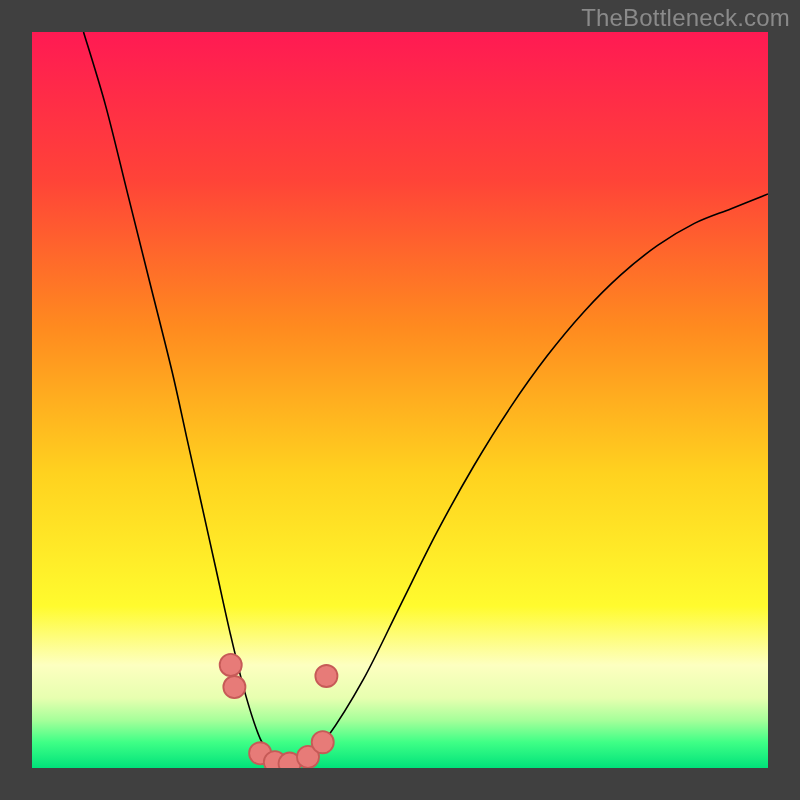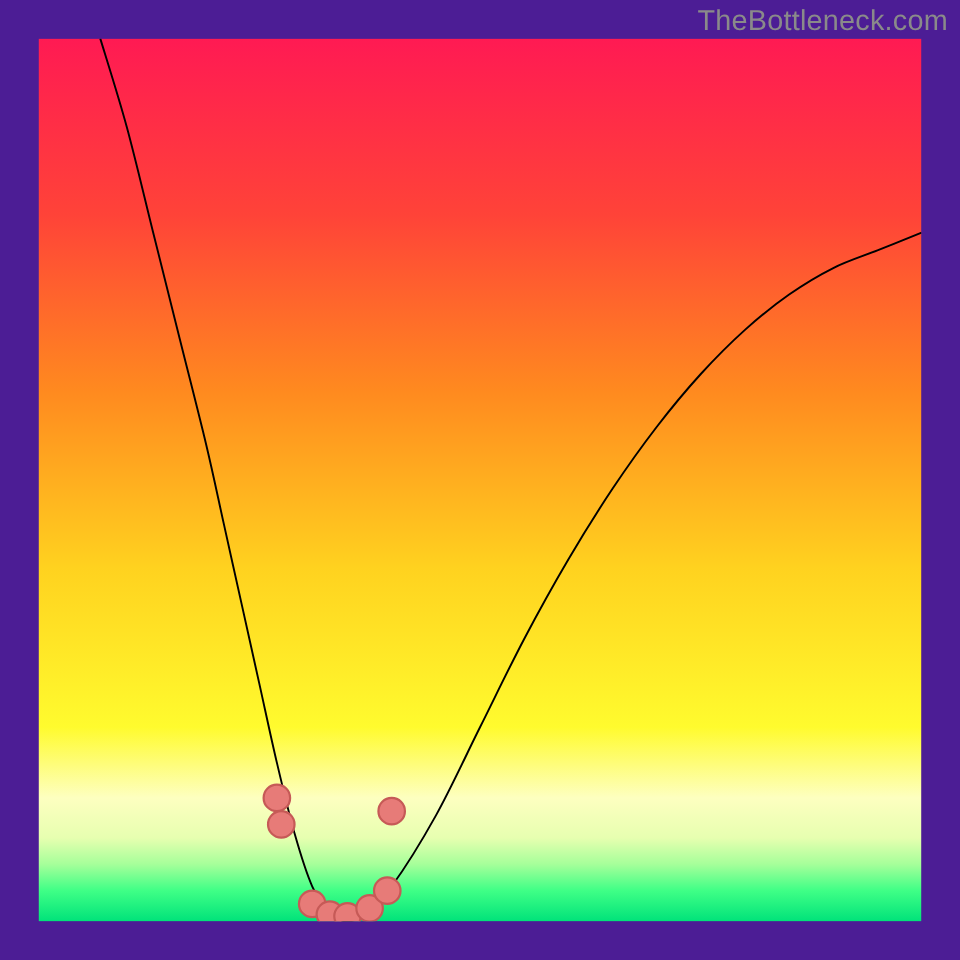--- a/index.html
+++ b/index.html
@@ -9,21 +9,21 @@
     height: 800px;
     background: #000;
     overflow: hidden;
   }
   .frame {
     position: absolute;
     left: 0;
     top: 0;
     width: 800px;
     height: 800px;
-    background: #4c1d95;
+    background: #404040;
   }
   .plot {
     position: absolute;
     left: 32px;
     top: 32px;
     width: 736px;
     height: 736px;
     overflow: hidden;
   }
   .watermark {

